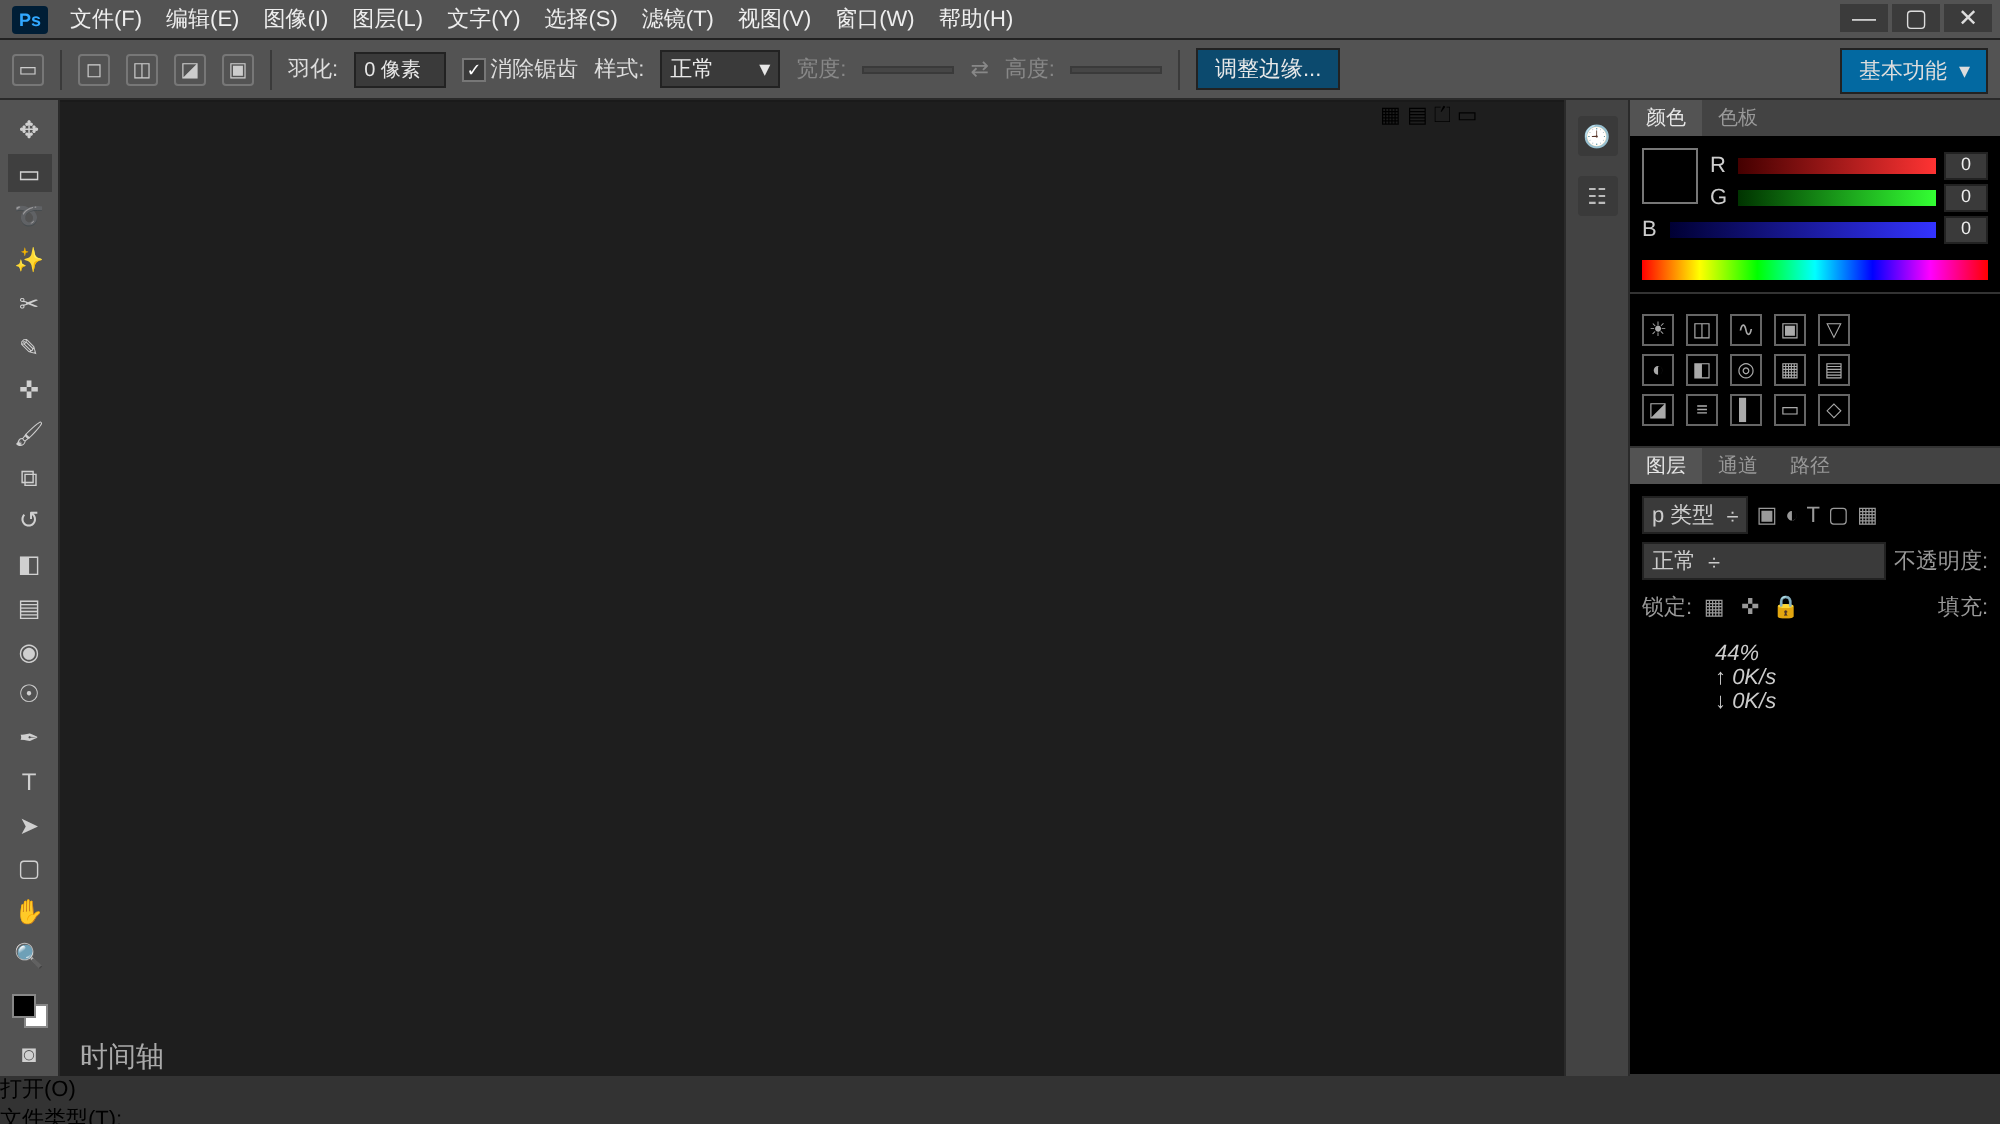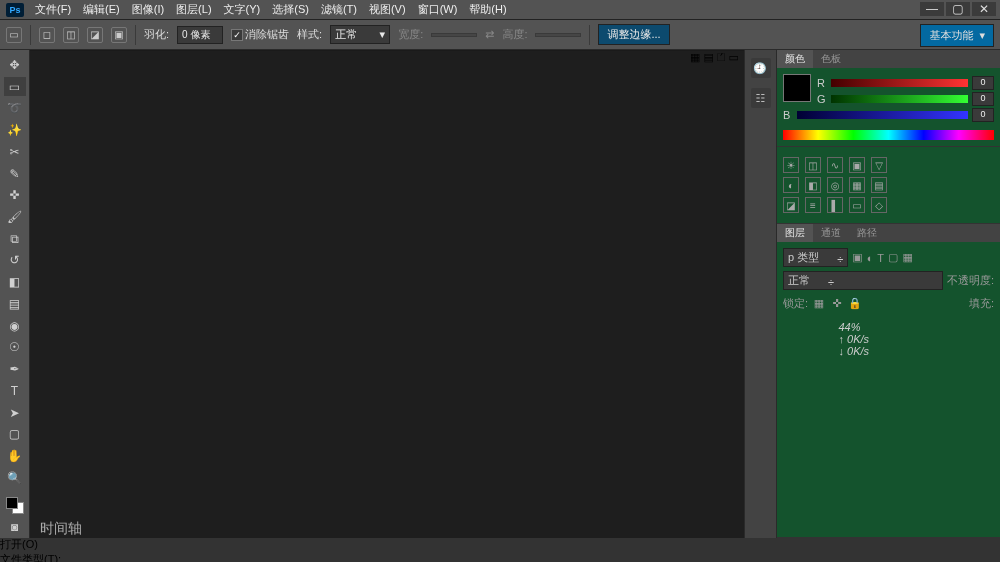--- a/index.html
+++ b/index.html
@@ -31,39 +31,39 @@
 .fgbg{ width:22px; height:22px; position:relative; margin-top:6px;}
 .fgbg .bg{ position:absolute; right:2px; bottom:2px; width:12px; height:12px; background:#fff; border:1px solid #888;}
 .fgbg .fg{ position:absolute; left:2px; top:2px; width:12px; height:12px; background:#000; border:1px solid #888;}
 
 .canvas { flex:1; background:#1e1e1e; position:relative; border-top:1px solid #1a1a1a;}
 .status { position:absolute; left:4px; bottom:0; height:18px; color:#aaa; font-size:14px; display:flex; align-items:center; padding:0 6px;}
 .dockcol{ width:32px; background:#434343; border-left:1px solid #2a2a2a; display:flex; flex-direction:column; align-items:center; gap:10px; padding-top:8px;}
 .dockcol .di{ width:20px; height:20px; background:#3a3a3a; display:flex; align-items:center; justify-content:center; color:#bbb; border-radius:2px;}
 
 
-.panels { width:224px; background:#14532d; border-left:1px solid #2a2a2a; display:flex; flex-direction:column;}
+.panels { width:186px; background:#000000; border-left:1px solid #2a2a2a; display:flex; flex-direction:column;}
 .panel{ border-bottom:1px solid #333;}
 .panel-tabs{ display:flex; background:#434343; height:18px; align-items:flex-end;}
 .ptab{ padding:2px 8px; color:#999; font-size:10px;}
 .ptab.act{ background:#535353; color:#e6e6e6;}
 .panel-body{ padding:6px; color:#ccc; font-size:10px;}
 .color-swatch{ width:28px; height:28px; background:#000; border:1px solid #777; float:left; margin-right:6px;}
 .slider-row{ display:flex; align-items:center; gap:4px; margin:2px 0;}
 .slider-row .lab{ width:10px; color:#ccc;}
 .slider-row .bar{ flex:1; height:8px;}
 .slider-row .val{ width:22px; height:14px; background:#3a3a3a; border:1px solid #222; text-align:center; font-size:9px; color:#eee;}
 .grad-r{ background:linear-gradient(to right,#400,#f33);}
 .grad-g{ background:linear-gradient(to right,#030,#3f3);}
 .grad-b{ background:linear-gradient(to right,#003,#33f);}
 .hue{ height:10px; margin-top:6px; background:linear-gradient(to right,red,yellow,lime,cyan,blue,magenta,red);}
 .adj-row{ display:flex; gap:6px; margin:4px 0;}
 .adj-row span{ width:16px; height:16px; border:1px solid #666; display:flex; align-items:center; justify-content:center; color:#aaa; font-size:10px;}
 .layer-top{ display:flex; gap:4px; align-items:center;}
-.layer-sel{ background:#3a3a3a; border:1px solid #222; padding:1px 4px; color:#ccc; font-size:10px; display:flex; align-items:flex-end; gap:18px;}
+.layer-sel{ background:#3a3a3a; border:1px solid #222; padding:1px 4px; color:#ccc; font-size:10px; display:flex; align-items:flex-end; gap:6px;}
 .lock-row{ display:flex; align-items:center; gap:4px; margin-top:6px; color:#999;}
 .lock-row span.icon{ width:14px; height:14px; display:flex; align-items:center; justify-content:center;}
 .speed-widget{ margin:10px auto; width:100px; height:56px; position:relative;font-style:italic;}</style>
 </head>
 <body>
 
 <div class="menubar">
   <div class="ps-badge">Ps</div>
   <span>文件(F)</span>
   <span>编辑(E)</span>

